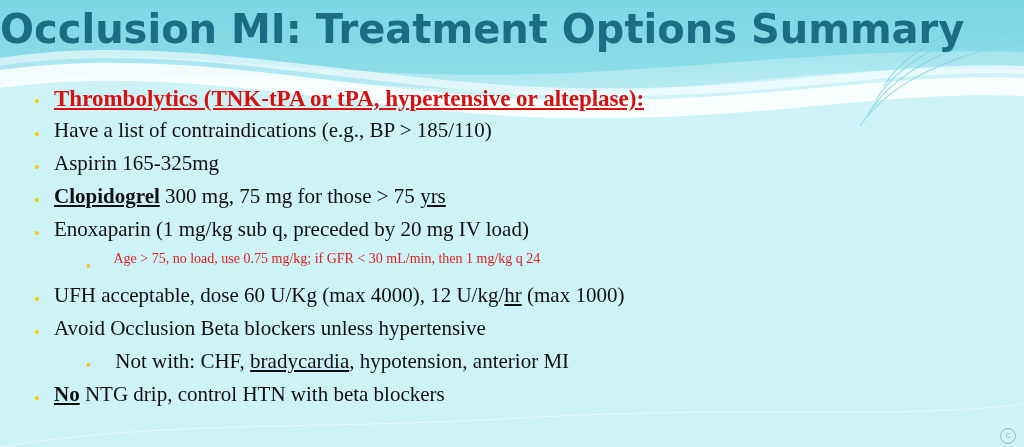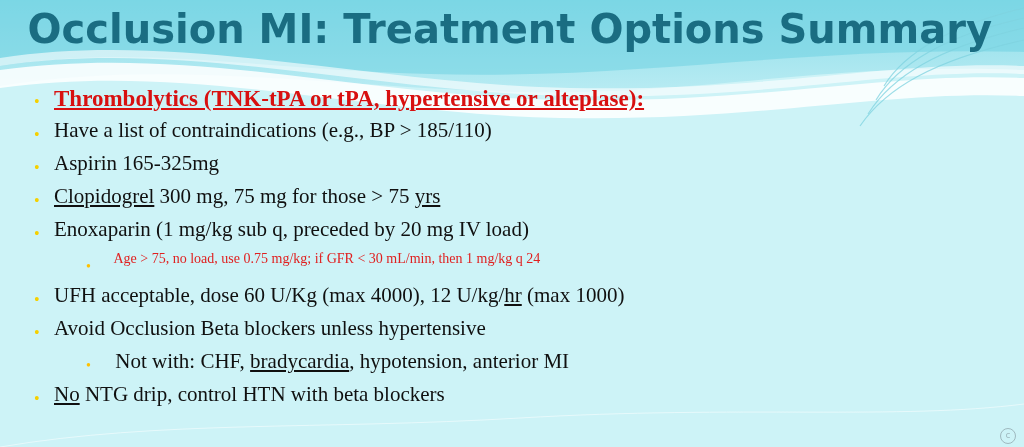--- a/index.html
+++ b/index.html
@@ -25,21 +25,21 @@
     left: 0;
     top: 0;
     width: 1024px;
     height: 447px;
   }
   .title {
     position: absolute;
     left: 0;
     top: 6px;
     width: 992px;
-    text-align: right;
+    text-align: left;
     font-family: "DejaVu Sans", sans-serif;
     font-weight: bold;
     font-size: 40px;
     color: #1a6d82;
     letter-spacing: 0px;
     white-space: nowrap;
   }
   .body-list {
     position: absolute;
     left: 0;
@@ -91,21 +91,21 @@
     font-size: 23px;
   }
   .t-red .text {
     color: #e02020;
     font-size: 14px;
   }
   .u {
     text-decoration: underline;
   }
   .b {
-    font-weight: normal;
+    font-weight: bold;
   }
   .wm {
     position: absolute;
     right: 8px;
     bottom: 3px;
     width: 14px;
     height: 14px;
     border-radius: 50%;
     border: 1px solid #9fb9bf;
     color: #9fb9bf;

